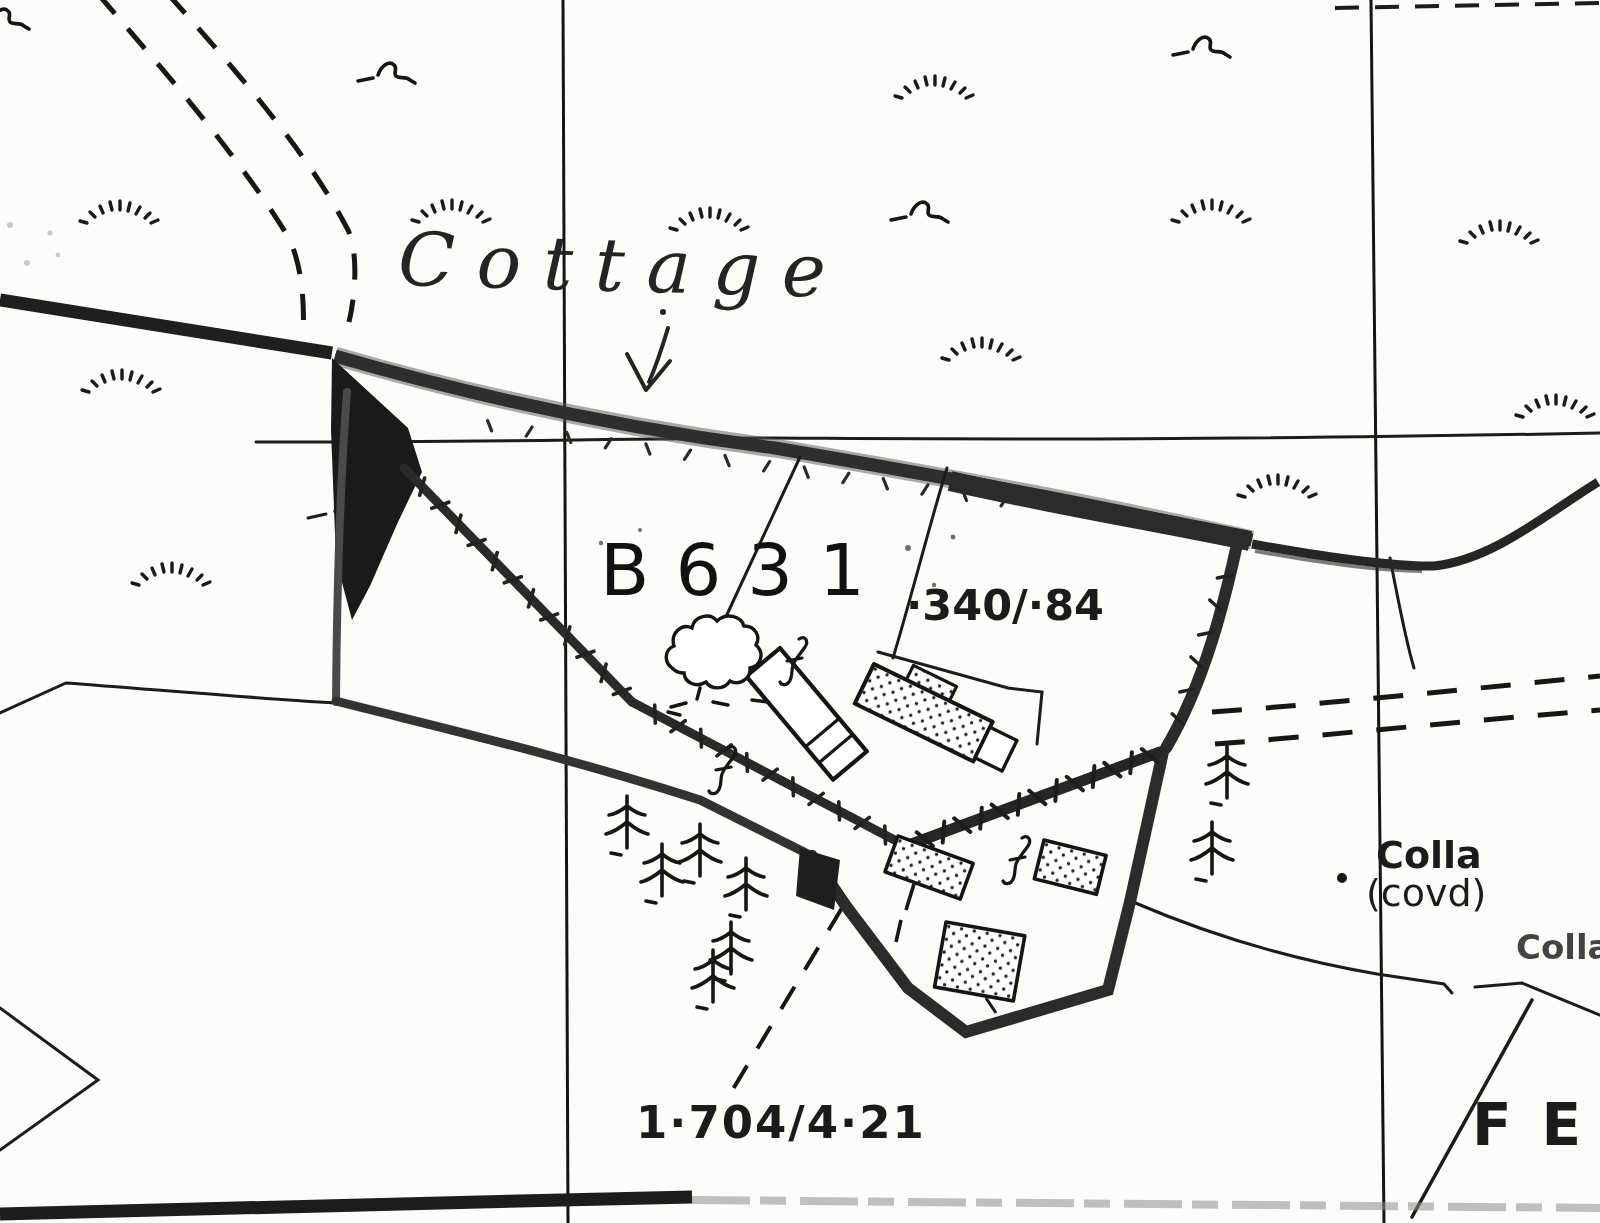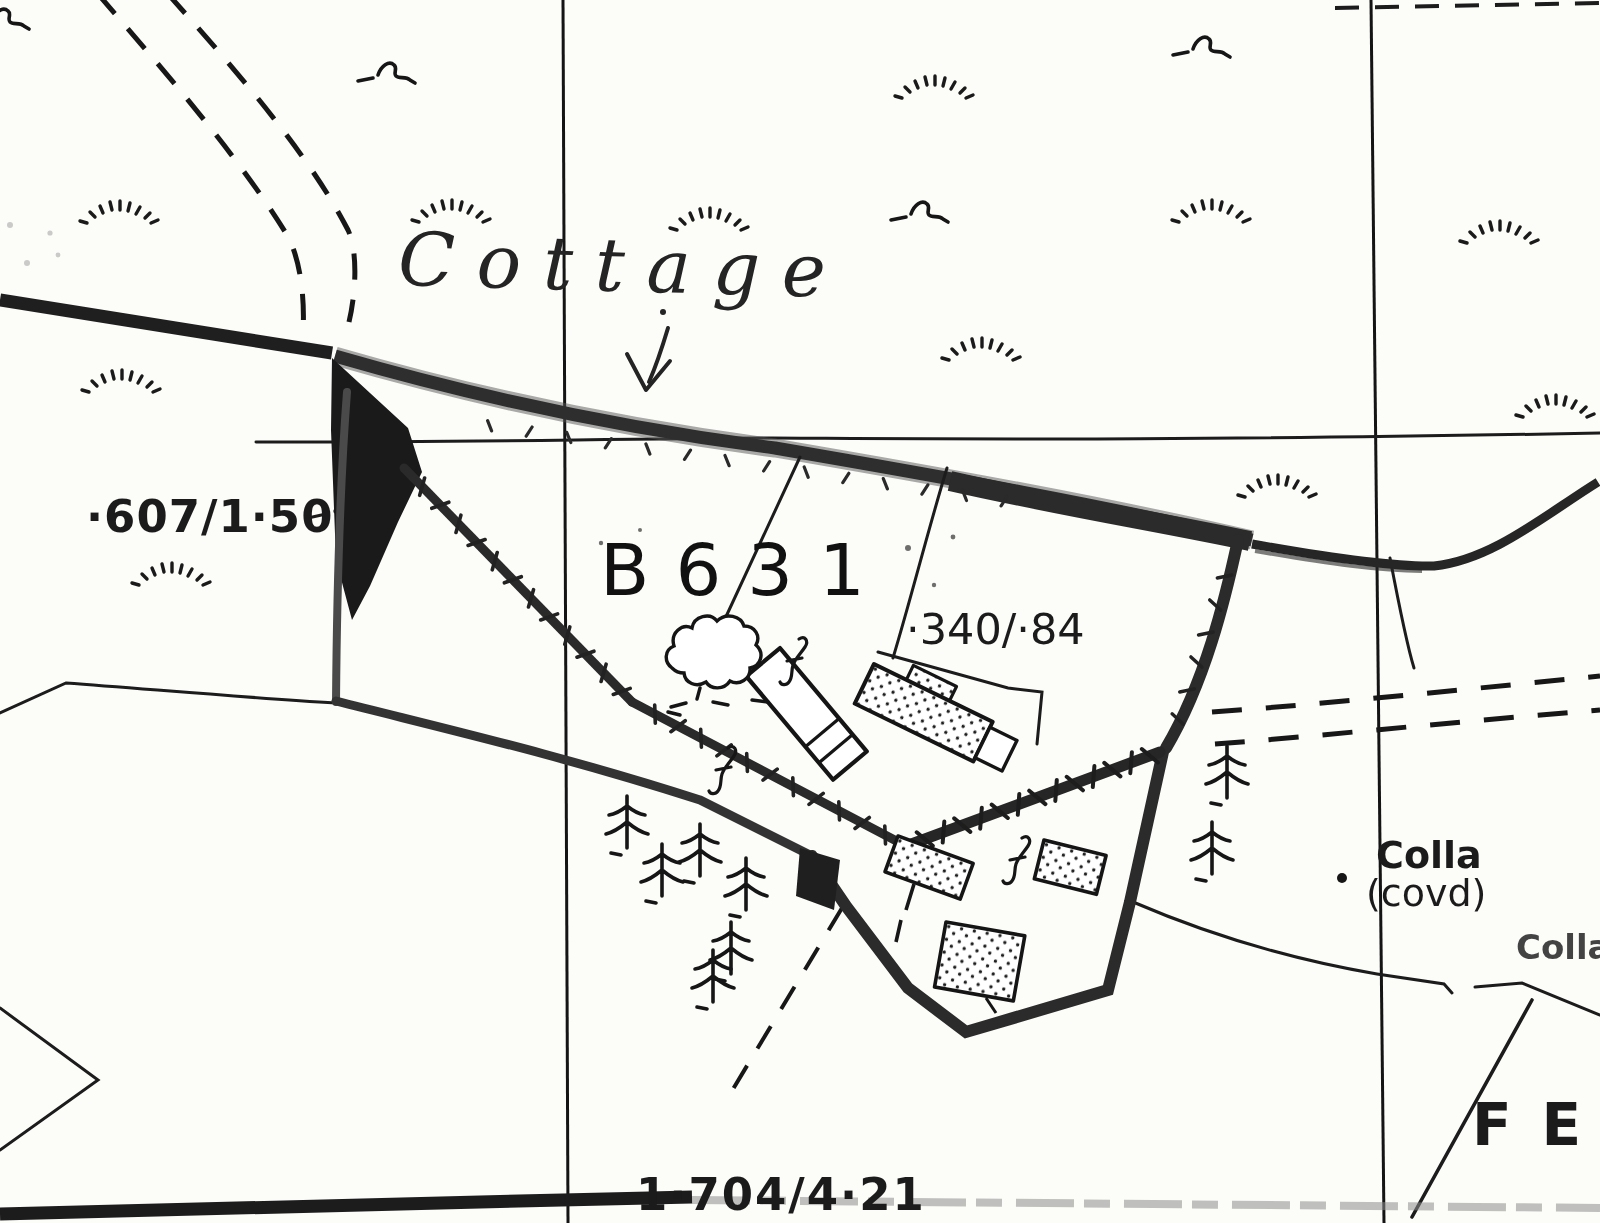--- a/index.html
+++ b/index.html
@@ -7,24 +7,24 @@
     position:relative;width:1600px;height:1223px;overflow:hidden;
     background:#fcfcf9;color:#1b1b1b;
     font-family:"DejaVu Sans", sans-serif;
   }
   .map svg{position:absolute;left:0;top:0;width:1600px;height:1223px;}
   .lbl{position:absolute;white-space:pre;line-height:1.02;color:#1b1b1b;}
   .cottage{left:398px;top:228px;font-family:"DejaVu Serif",serif;font-style:italic;
            font-size:74px;letter-spacing:22px;color:#242424;transform:rotate(1.6deg);}
   .area-left  {left:86px;  top:494px; font-size:45px;font-weight:700;letter-spacing:1px;}
   .b631       {left:600px; top:534px; font-size:72px;font-weight:400;letter-spacing:26px;color:#111;}
-  .area-center{left:906px; top:608px; font-size:43px;font-weight:400;}
+  .area-center{left:906px; top:584px; font-size:43px;font-weight:700;}
   .well       {left:1376px;top:836px; font-size:38px;font-weight:700;}
   .covd       {left:1366px;top:874px; font-size:38px;font-weight:400;}
-  .area-bottom{left:636px; top:1172px;font-size:45px;font-weight:700;letter-spacing:2px;}
+  .area-bottom{left:636px; top:1100px;font-size:45px;font-weight:700;letter-spacing:2px;}
   .fe         {left:1472px;top:1096px;font-size:58px;font-weight:700;letter-spacing:30px;}
   .colla      {left:1516px;top:930px; font-size:34px;font-weight:700;color:#2a2a2a;opacity:.88;}
 </style>
 </head>
 <body>
 
 <div class="map">
 <svg viewBox="0 0 1600 1223">
   <defs>
     <pattern id="stipple" width="13" height="13" patternUnits="userSpaceOnUse">
@@ -191,21 +191,20 @@
         <circle cx="58" cy="255" r="2.4"></circle>
   </g>
 
   <g fill="none">
     <path d="M0,1214 L480,1202 L692,1197" stroke="#1c1c1c" stroke-width="13"></path>
     <path d="M692,1200 L1600,1208" stroke="#8d8d8d" stroke-width="8" opacity=".55" stroke-dasharray="58 10 26 14"></path>
   </g>
 </svg>
 
 <div class="lbl cottage">Cottage</div>
-<div class="lbl area-left">·607/1·50</div>
 <div class="lbl b631">B631</div>
 <div class="lbl area-center">·340/·84</div>
 <div class="lbl well">Colla</div>
 <div class="lbl covd">(covd)</div>
 <div class="lbl area-bottom">1·704/4·21</div>
 <div class="lbl fe">FE</div>
 <div class="lbl colla">Colla</div>
 </div>
 
 </body></html>

